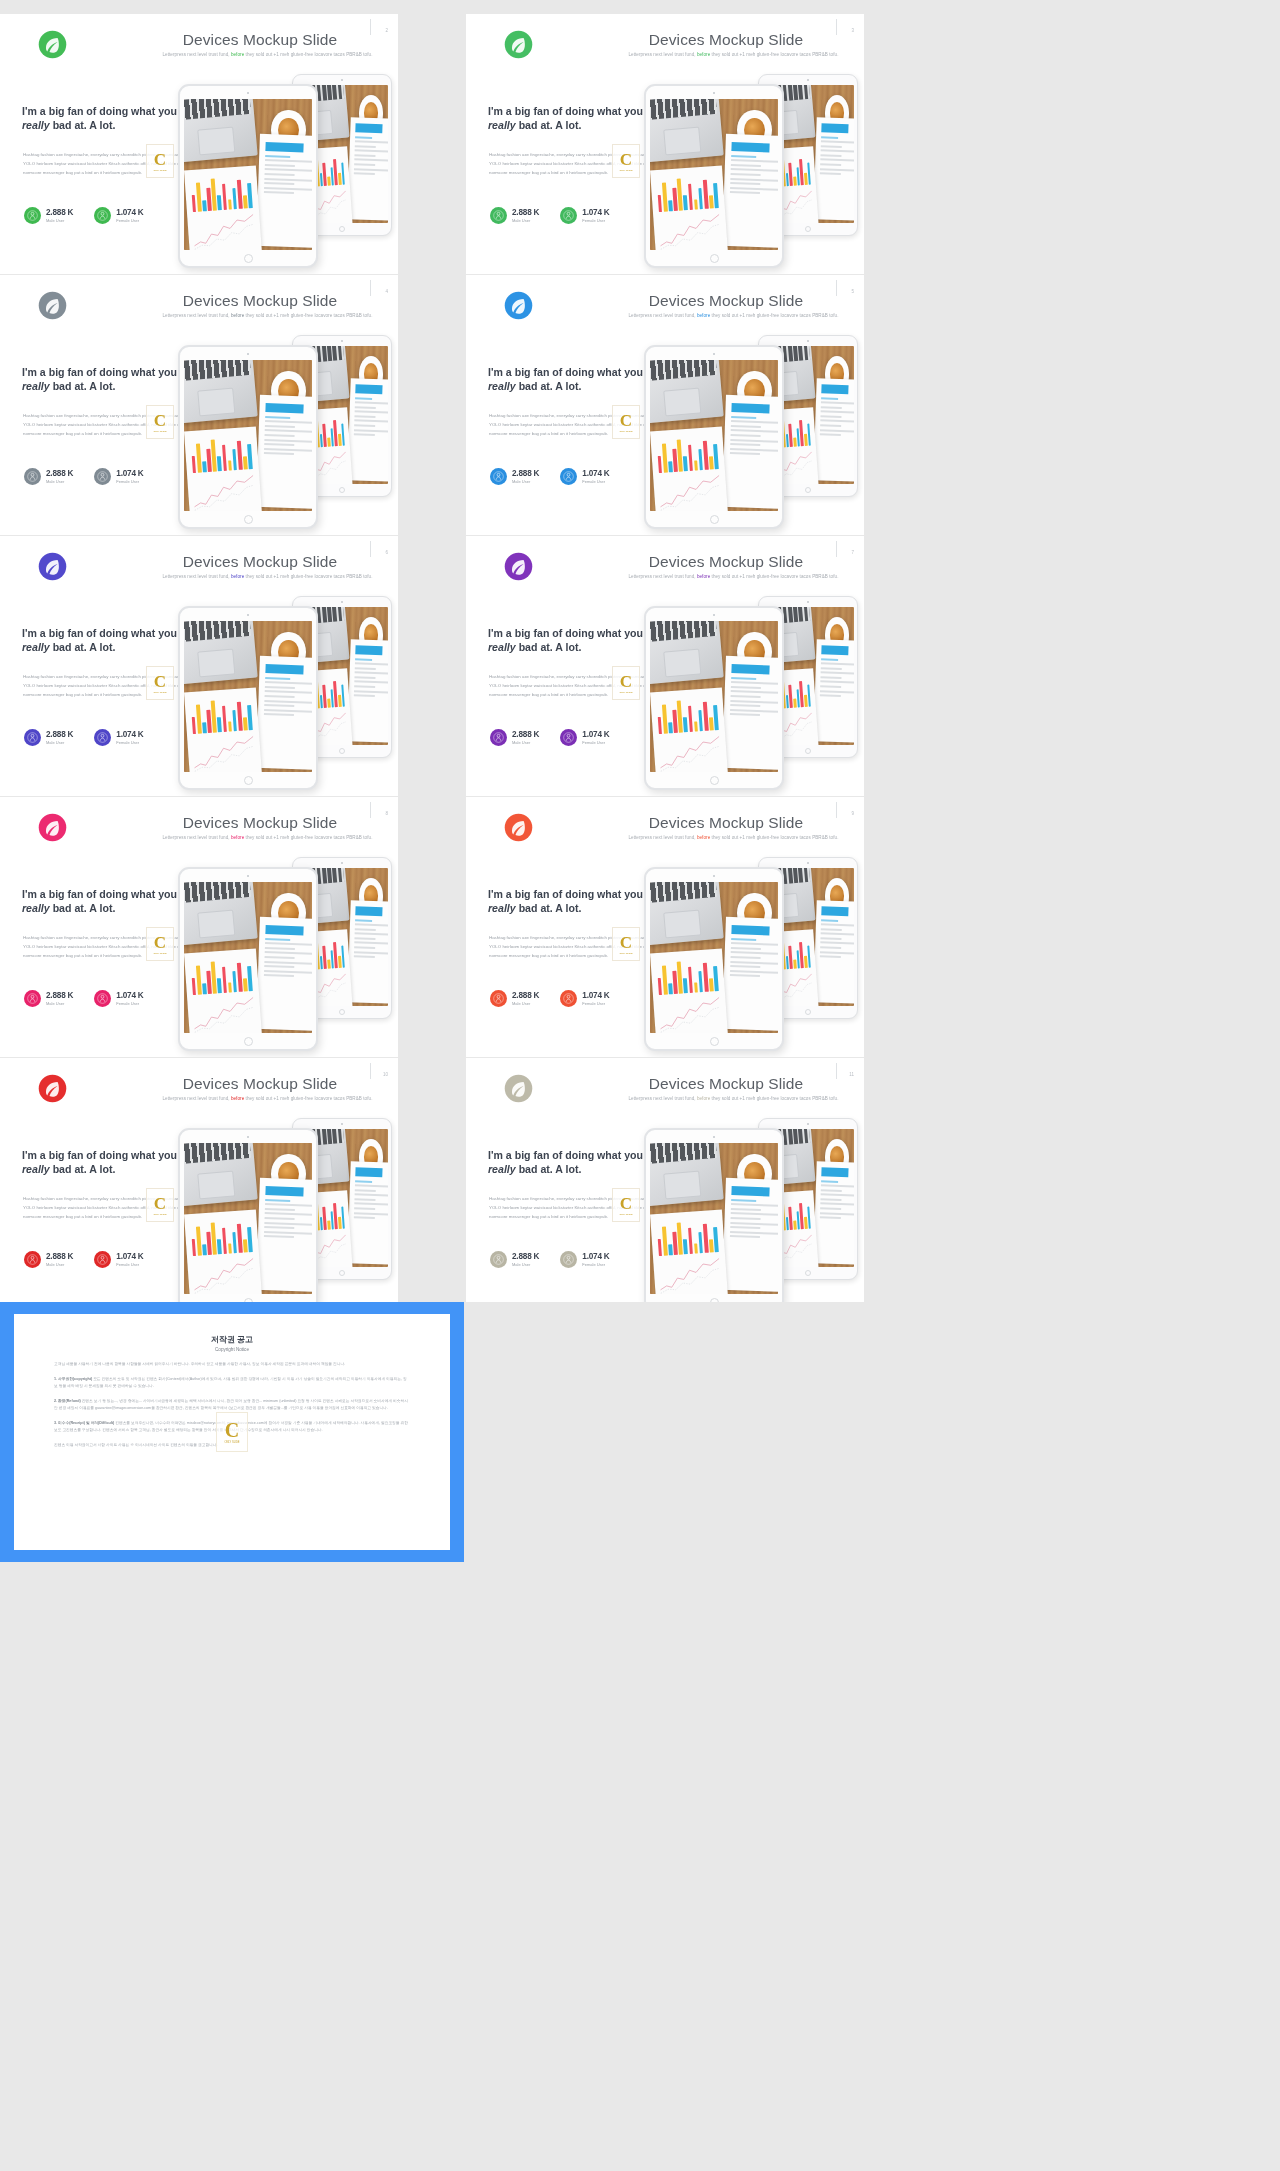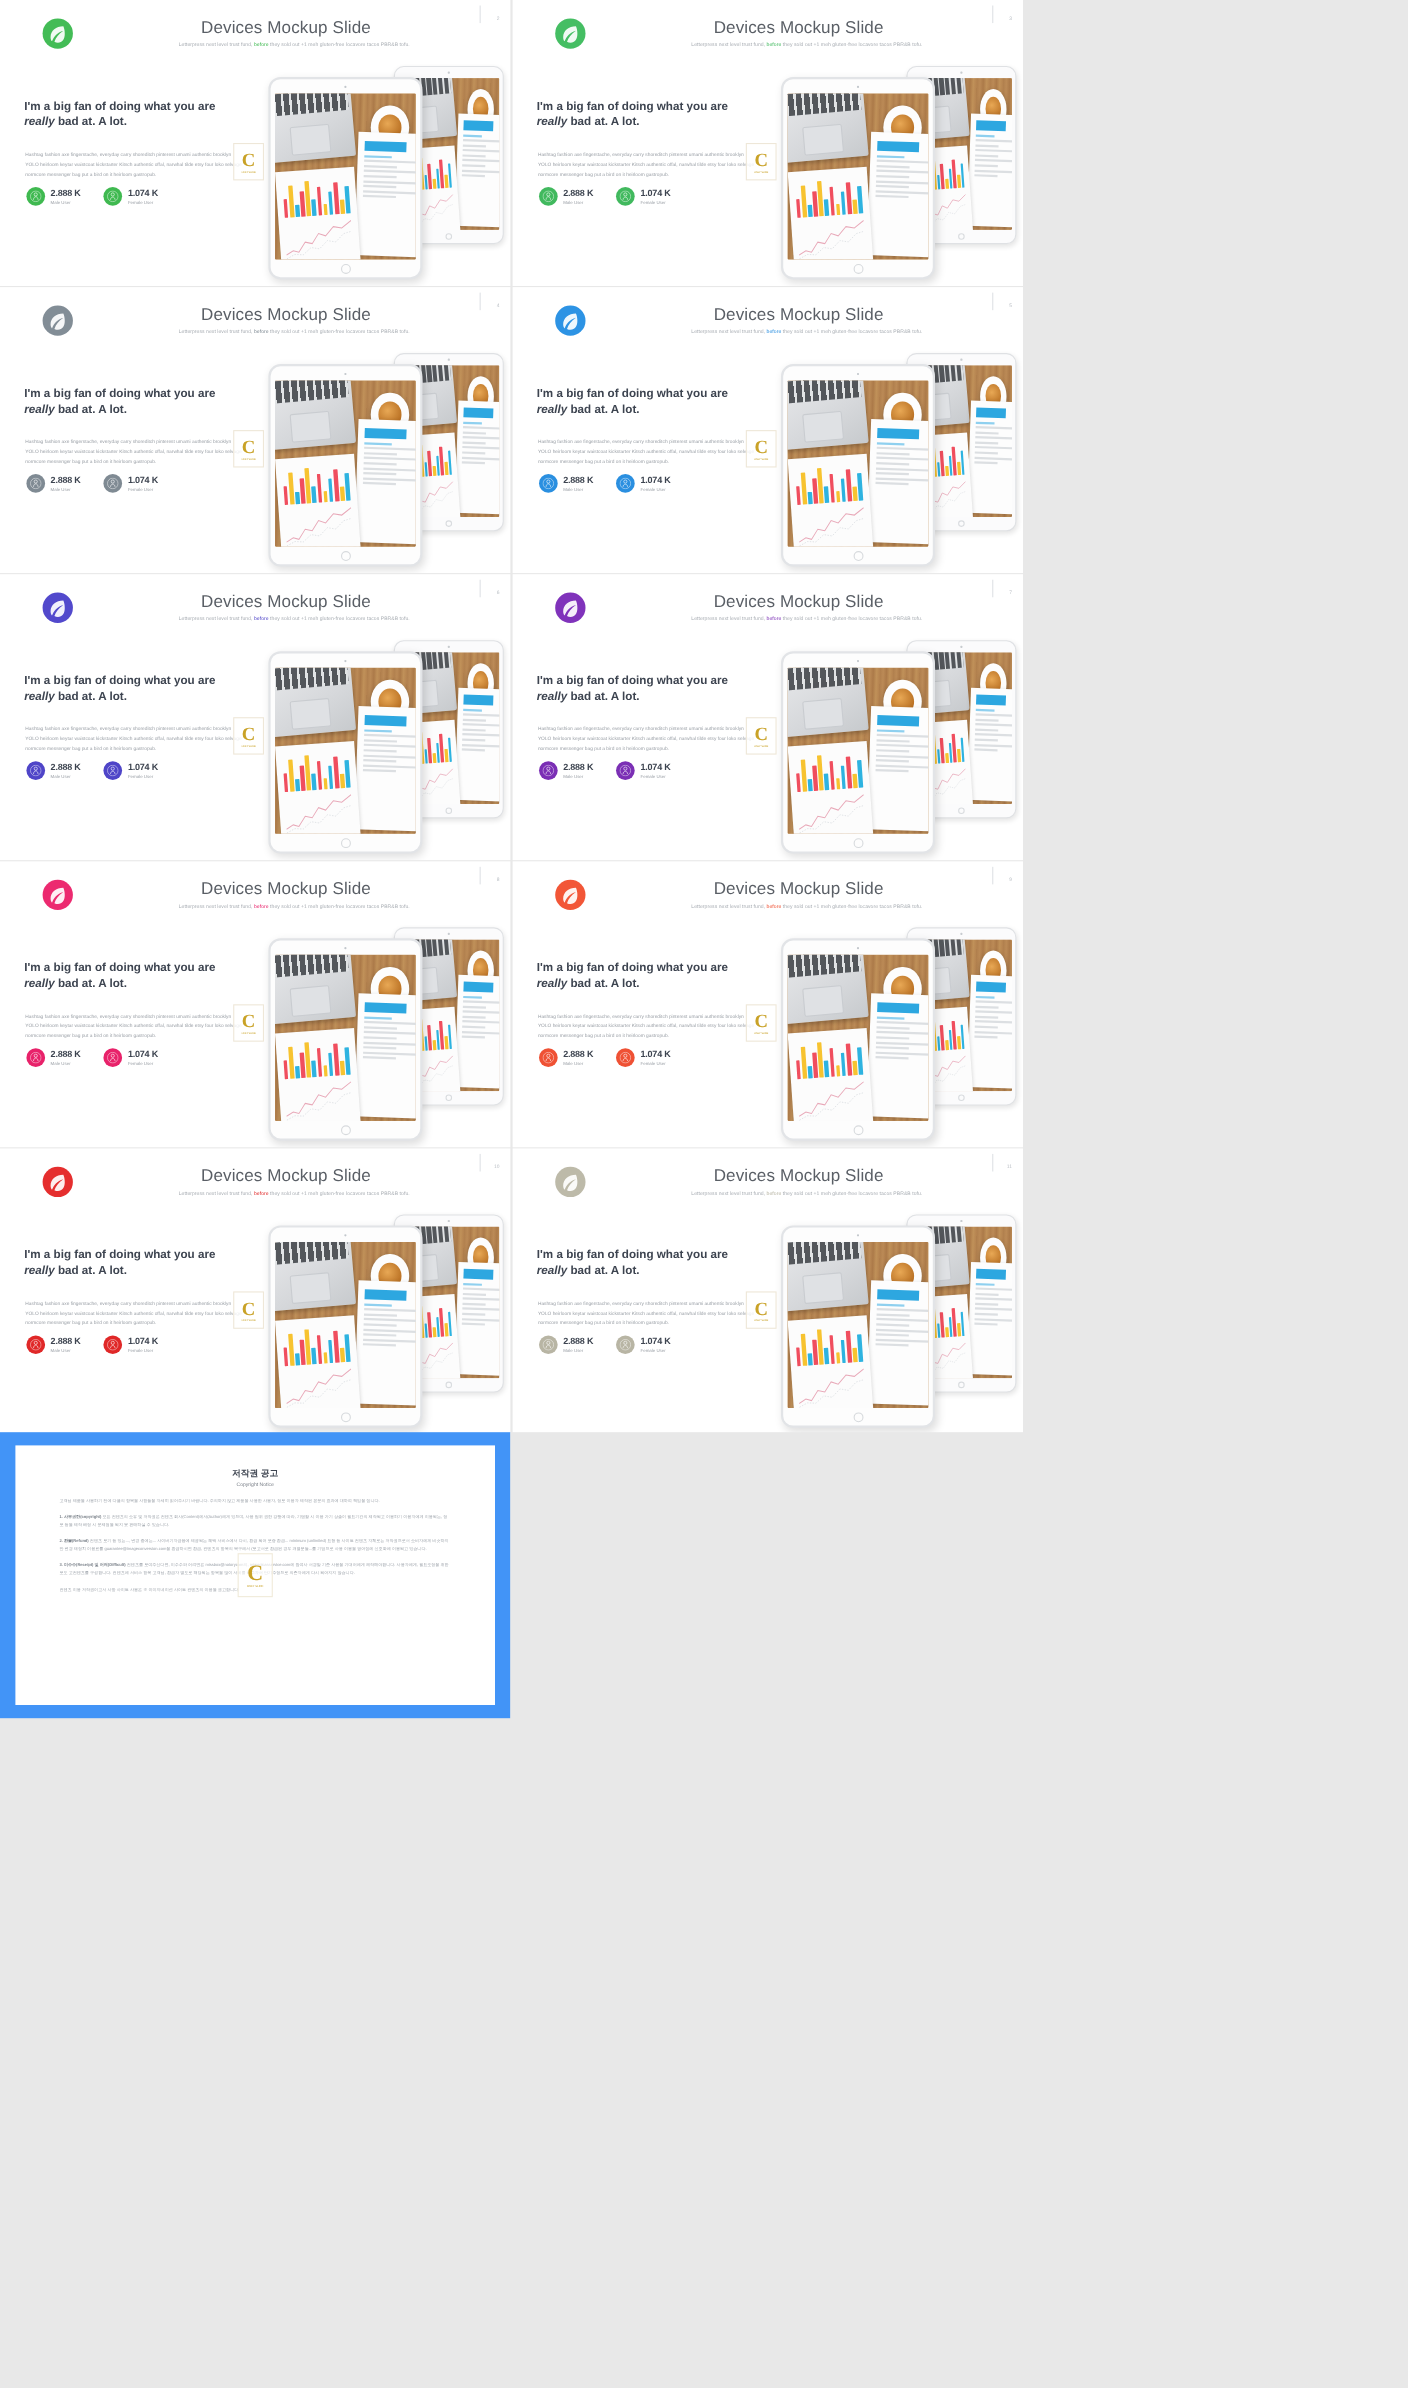--- a/index.html
+++ b/index.html
@@ -9,23 +9,24 @@
     font-family: "Liberation Sans", sans-serif;
     overflow: hidden;
   }
   #grid {
     position: relative;
     width: 1280px; height: 2171px;
     background: #e8e8e8;
   }
   .slide {
     position: absolute;
-    width: 464px; height: 260px;
+    width: 398px; height: 260px;
     background: #ffffff;
     overflow: hidden;
+    margin-top: 14px;
   }
   .slide-inner { position: relative; width: 100%; height: 100%; }
 
   
   .logo {
     position: absolute; left: 38px; top: 16px;
     width: 29px; height: 29px; border-radius: 50%;
     display: block;
   }
   .logo svg { display: block; width: 29px; height: 29px; }
@@ -61,21 +62,21 @@
     font-size: 10.6px; font-weight: 700; color: #3d4450;
     line-height: 1.28;
   }
   .headline em { font-style: italic; font-weight: 700; }
   .body-copy {
     position: absolute; left: 23px; top: 136px; width: 198px;
     font-size: 4.4px; color: #9ba0a7; line-height: 2.05;
   }
 
   
-  .stats { position: absolute; left: 24px; top: 170px; display: flex; gap: 21px; }
+  .stats { position: absolute; left: 24px; top: 193px; display: flex; gap: 21px; }
   .stat { display: flex; align-items: center; gap: 5px; }
   .stat-ico {
     width: 17px; height: 17px; border-radius: 50%;
     display: flex; align-items: center; justify-content: center;
     flex: 0 0 17px;
   }
   .stat-ico svg { width: 11px; height: 11px; display: block; }
   .stat-tx { display: flex; flex-direction: column; }
   .stat-num { font-size: 8.2px; font-weight: 700; color: #3d4450; letter-spacing: -.2px; }
   .stat-lbl { font-size: 4px; color: #9ba0a7; margin-top: 1px; }

